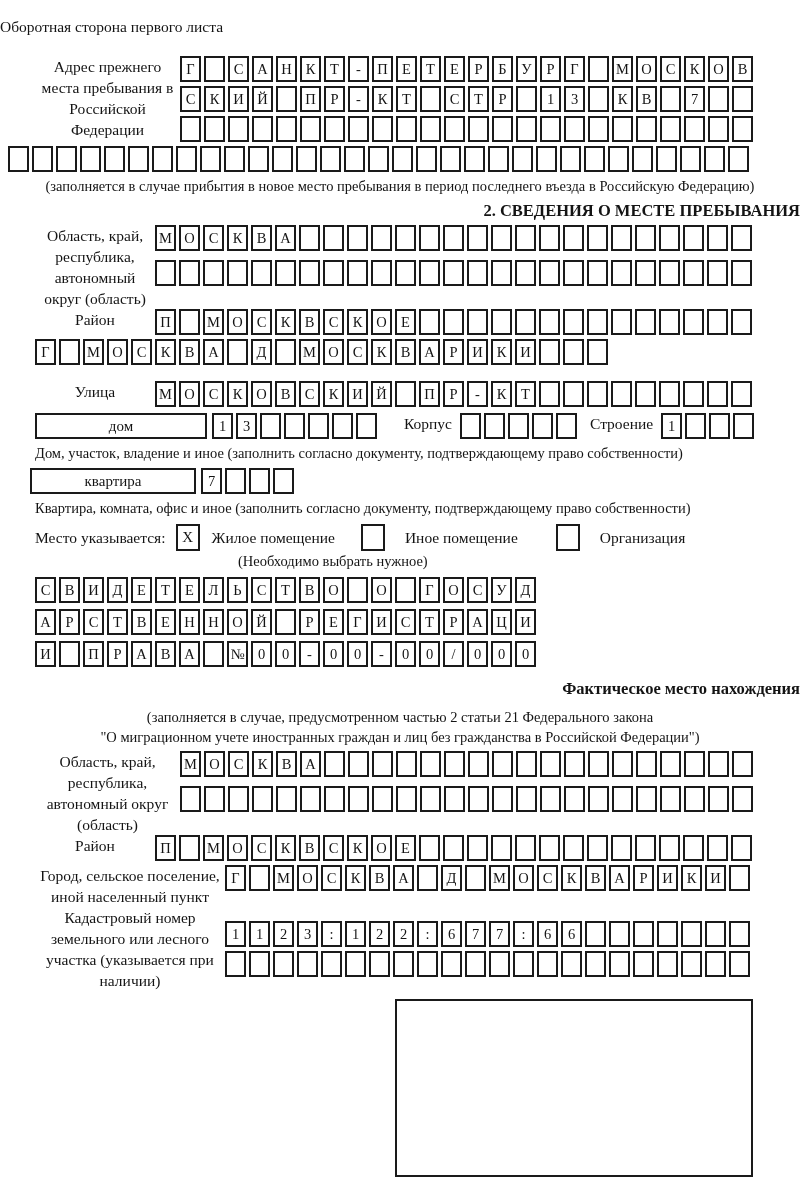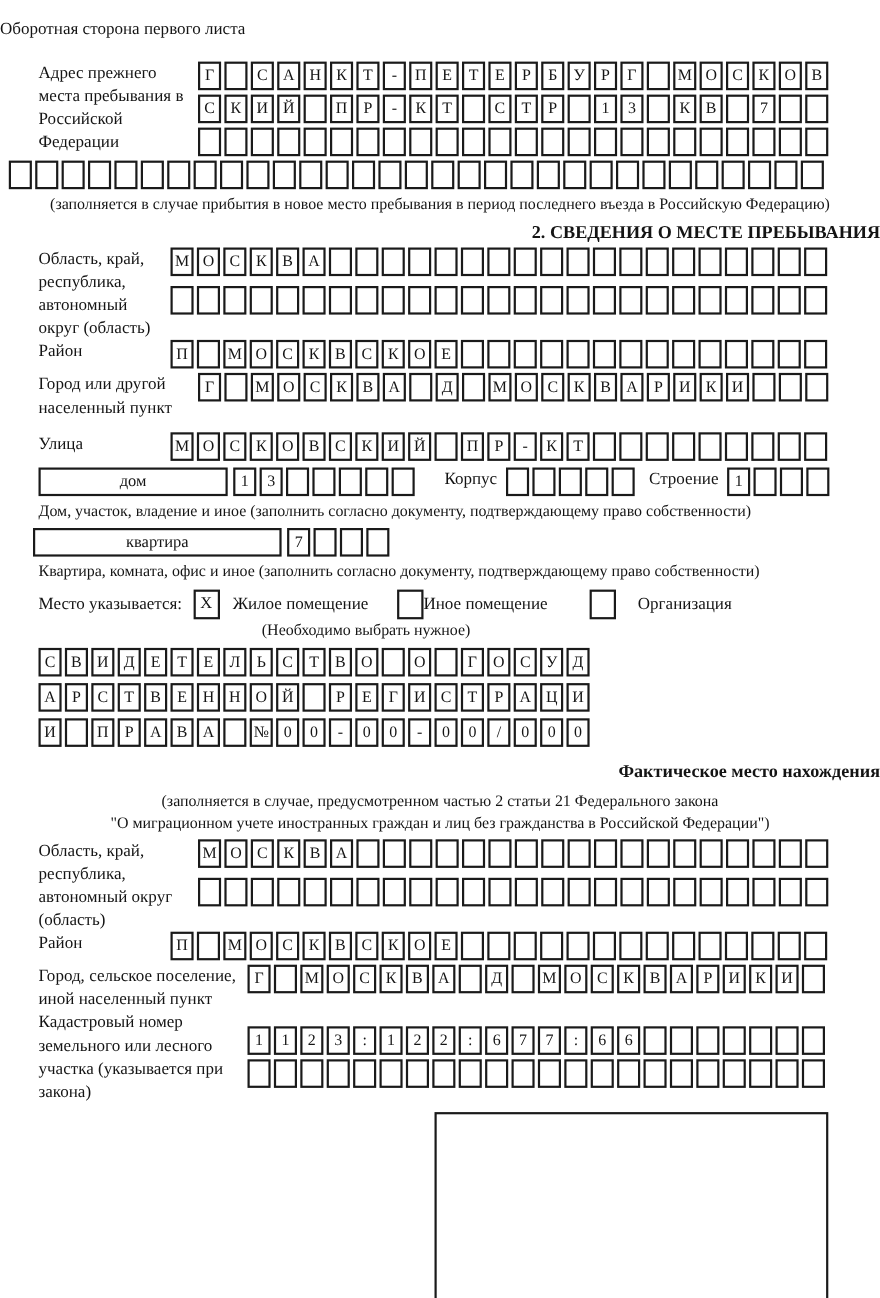--- a/index.html
+++ b/index.html
@@ -1,21 +1,21 @@
 <!DOCTYPE html>
 <html><head>
 <meta charset="utf-8">
 <style>
   html,body{margin:0;padding:0;}
   body{
     width:800px;height:1180px;overflow:hidden;background:#ffffff;
     font-family:"Liberation Serif", serif;color:#141414;
   }
   .hdr{text-align:left;padding:18px 56px 0 0;font-size:15.5px;}
-  .row{display:flex;align-items:flex-start;padding-left:35px;}
+  .row{display:flex;align-items:flex-start;padding-left:35px;text-align:center;}
   .lbl{font-size:15.5px;line-height:21px;flex-shrink:0;}
   .grid{flex-shrink:0;}
   .cells{display:flex;margin-bottom:4px;}
   .cell{
     width:21px;min-width:21px;height:26px;border:2px solid #1a1a1a;box-sizing:border-box;
     margin-right:3px;display:flex;align-items:center;justify-content:center;
     font-size:14.5px;padding-top:1px;
   }
   .note{font-size:14.5px;line-height:20px;}
   .center{text-align:center;}
@@ -242,21 +242,20 @@
       <span class="cell"></span>
       <span class="cell"></span>
       <span class="cell"></span>
       <span class="cell"></span>
       <span class="cell"></span>
       <span class="cell"></span>
     </div>
 </div>
 
 <div class="row">
-  <div class="lbl" style="width:145px">Город или другой населенный пункт</div>
   <div class="cells">
       <span class="cell">Г</span>
       <span class="cell"></span>
       <span class="cell">М</span>
       <span class="cell">О</span>
       <span class="cell">С</span>
       <span class="cell">К</span>
       <span class="cell">В</span>
       <span class="cell">А</span>
       <span class="cell"></span>
@@ -332,36 +331,36 @@
   <div class="cells">
       <span class="cell">1</span>
       <span class="cell"></span>
       <span class="cell"></span>
       <span class="cell"></span>
     </div>
 </div>
 <div class="note" style="padding-left:35px">Дом, участок, владение и иное (заполнить согласно документу, подтверждающему право собственности)</div>
 
 <div class="row" style="padding-left:30px;margin-top:5px">
-  <div class="wbox" style="width:226px;margin-right:5px">квартира</div>
+  <div class="wbox" style="width:166px;margin-right:5px">квартира</div>
   <div class="cells">
       <span class="cell">7</span>
       <span class="cell"></span>
       <span class="cell"></span>
       <span class="cell"></span>
     </div>
 </div>
 <div class="note" style="padding-left:35px">Квартира, комната, офис и иное (заполнить согласно документу, подтверждающему право собственности)</div>
 
 <div class="row" style="margin-top:6px;align-items:center">
   <span class="lbl">Место указывается:</span>
   <span class="cb" style="margin-left:10px">X</span>
   <span class="lbl" style="margin-left:12px">Жилое помещение</span>
   <span class="cb" style="margin-left:26px"></span>
-  <span class="lbl" style="margin-left:0">Иное помещение</span>
+  <span class="lbl" style="margin-left:20px">Иное помещение</span>
   <span class="cb" style="margin-left:38px"></span>
   <span class="lbl" style="margin-left:20px">Организация</span>
 </div>
 <div class="note" style="padding-left:238px">(Необходимо выбрать нужное)</div>
 
 <div class="row" style="margin-top:6px">
   <div class="grid">
     <div class="cells" style="margin-bottom:6px">
         <span class="cell">С</span>
         <span class="cell">В</span>
@@ -549,21 +548,21 @@
       <span class="cell">А</span>
       <span class="cell">Р</span>
       <span class="cell">И</span>
       <span class="cell">К</span>
       <span class="cell">И</span>
       <span class="cell"></span>
     </div>
 </div>
 
 <div class="row">
-  <div class="lbl" style="width:190px">Кадастровый номер земельного или лесного участка (указывается при закона)</div>
+  <div class="lbl" style="width:190px">Кадастровый номер земельного или лесного участка (указывается при наличии)</div>
   <div class="grid" style="margin-top:14px">
     <div class="cells">
         <span class="cell">1</span>
         <span class="cell">1</span>
         <span class="cell">2</span>
         <span class="cell">3</span>
         <span class="cell">:</span>
         <span class="cell">1</span>
         <span class="cell">2</span>
         <span class="cell">2</span>

